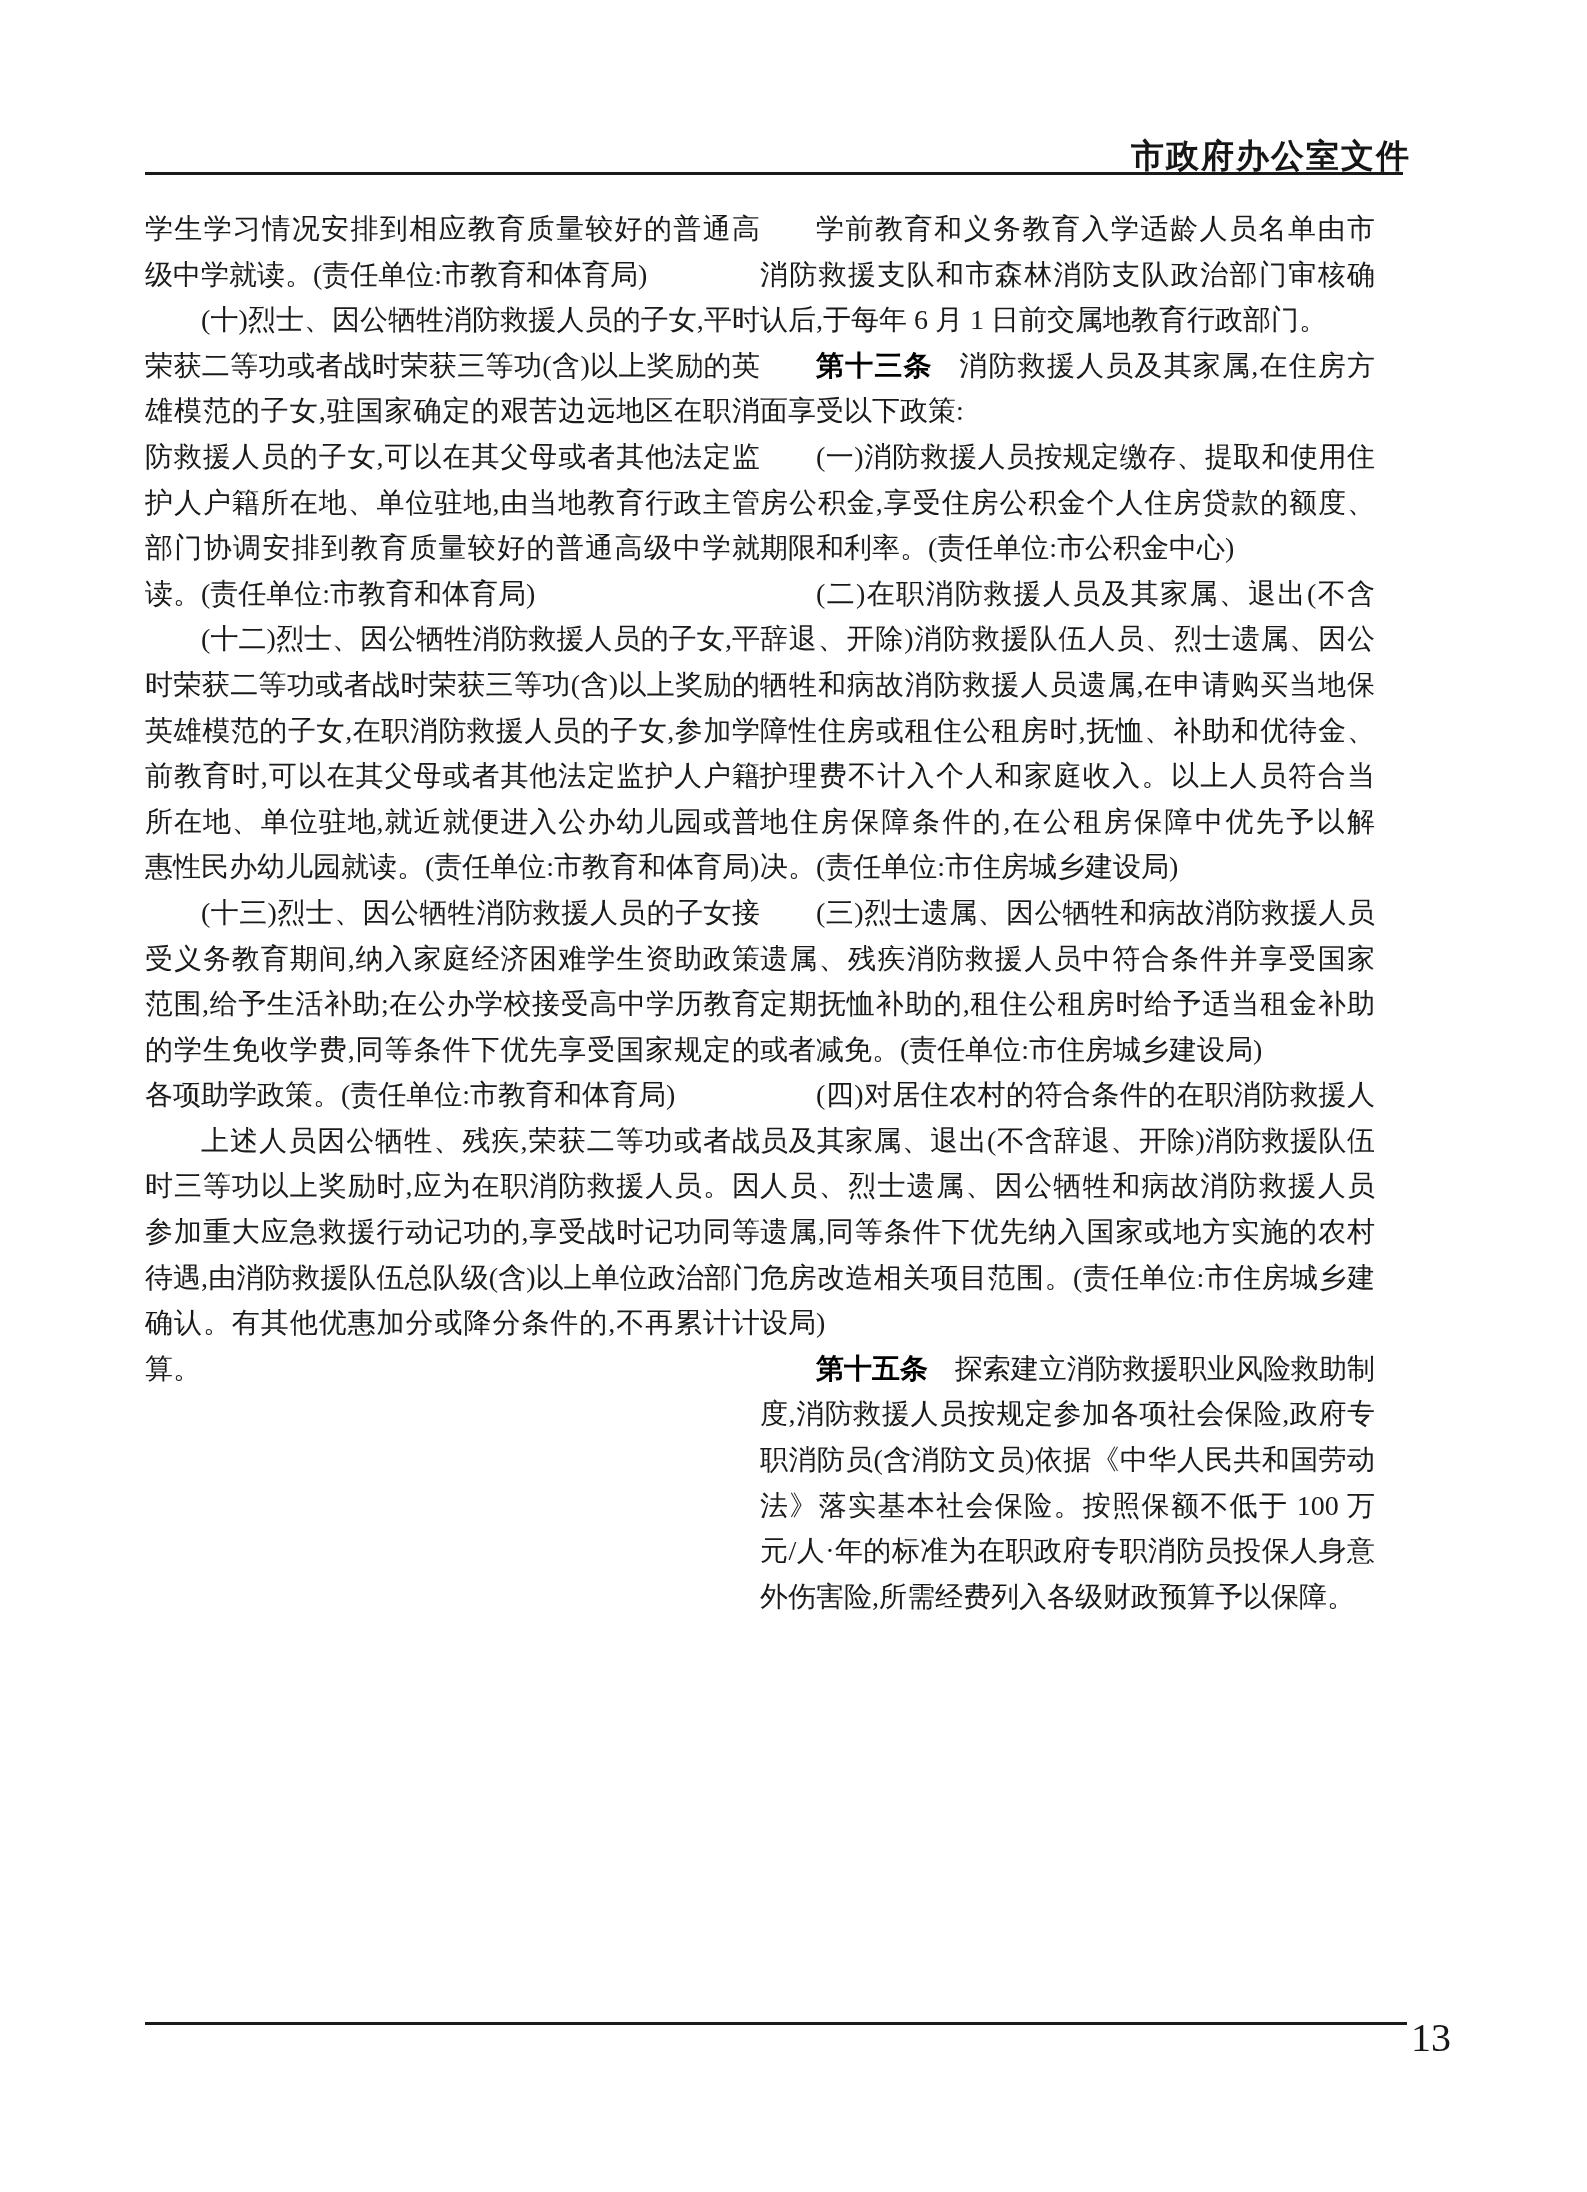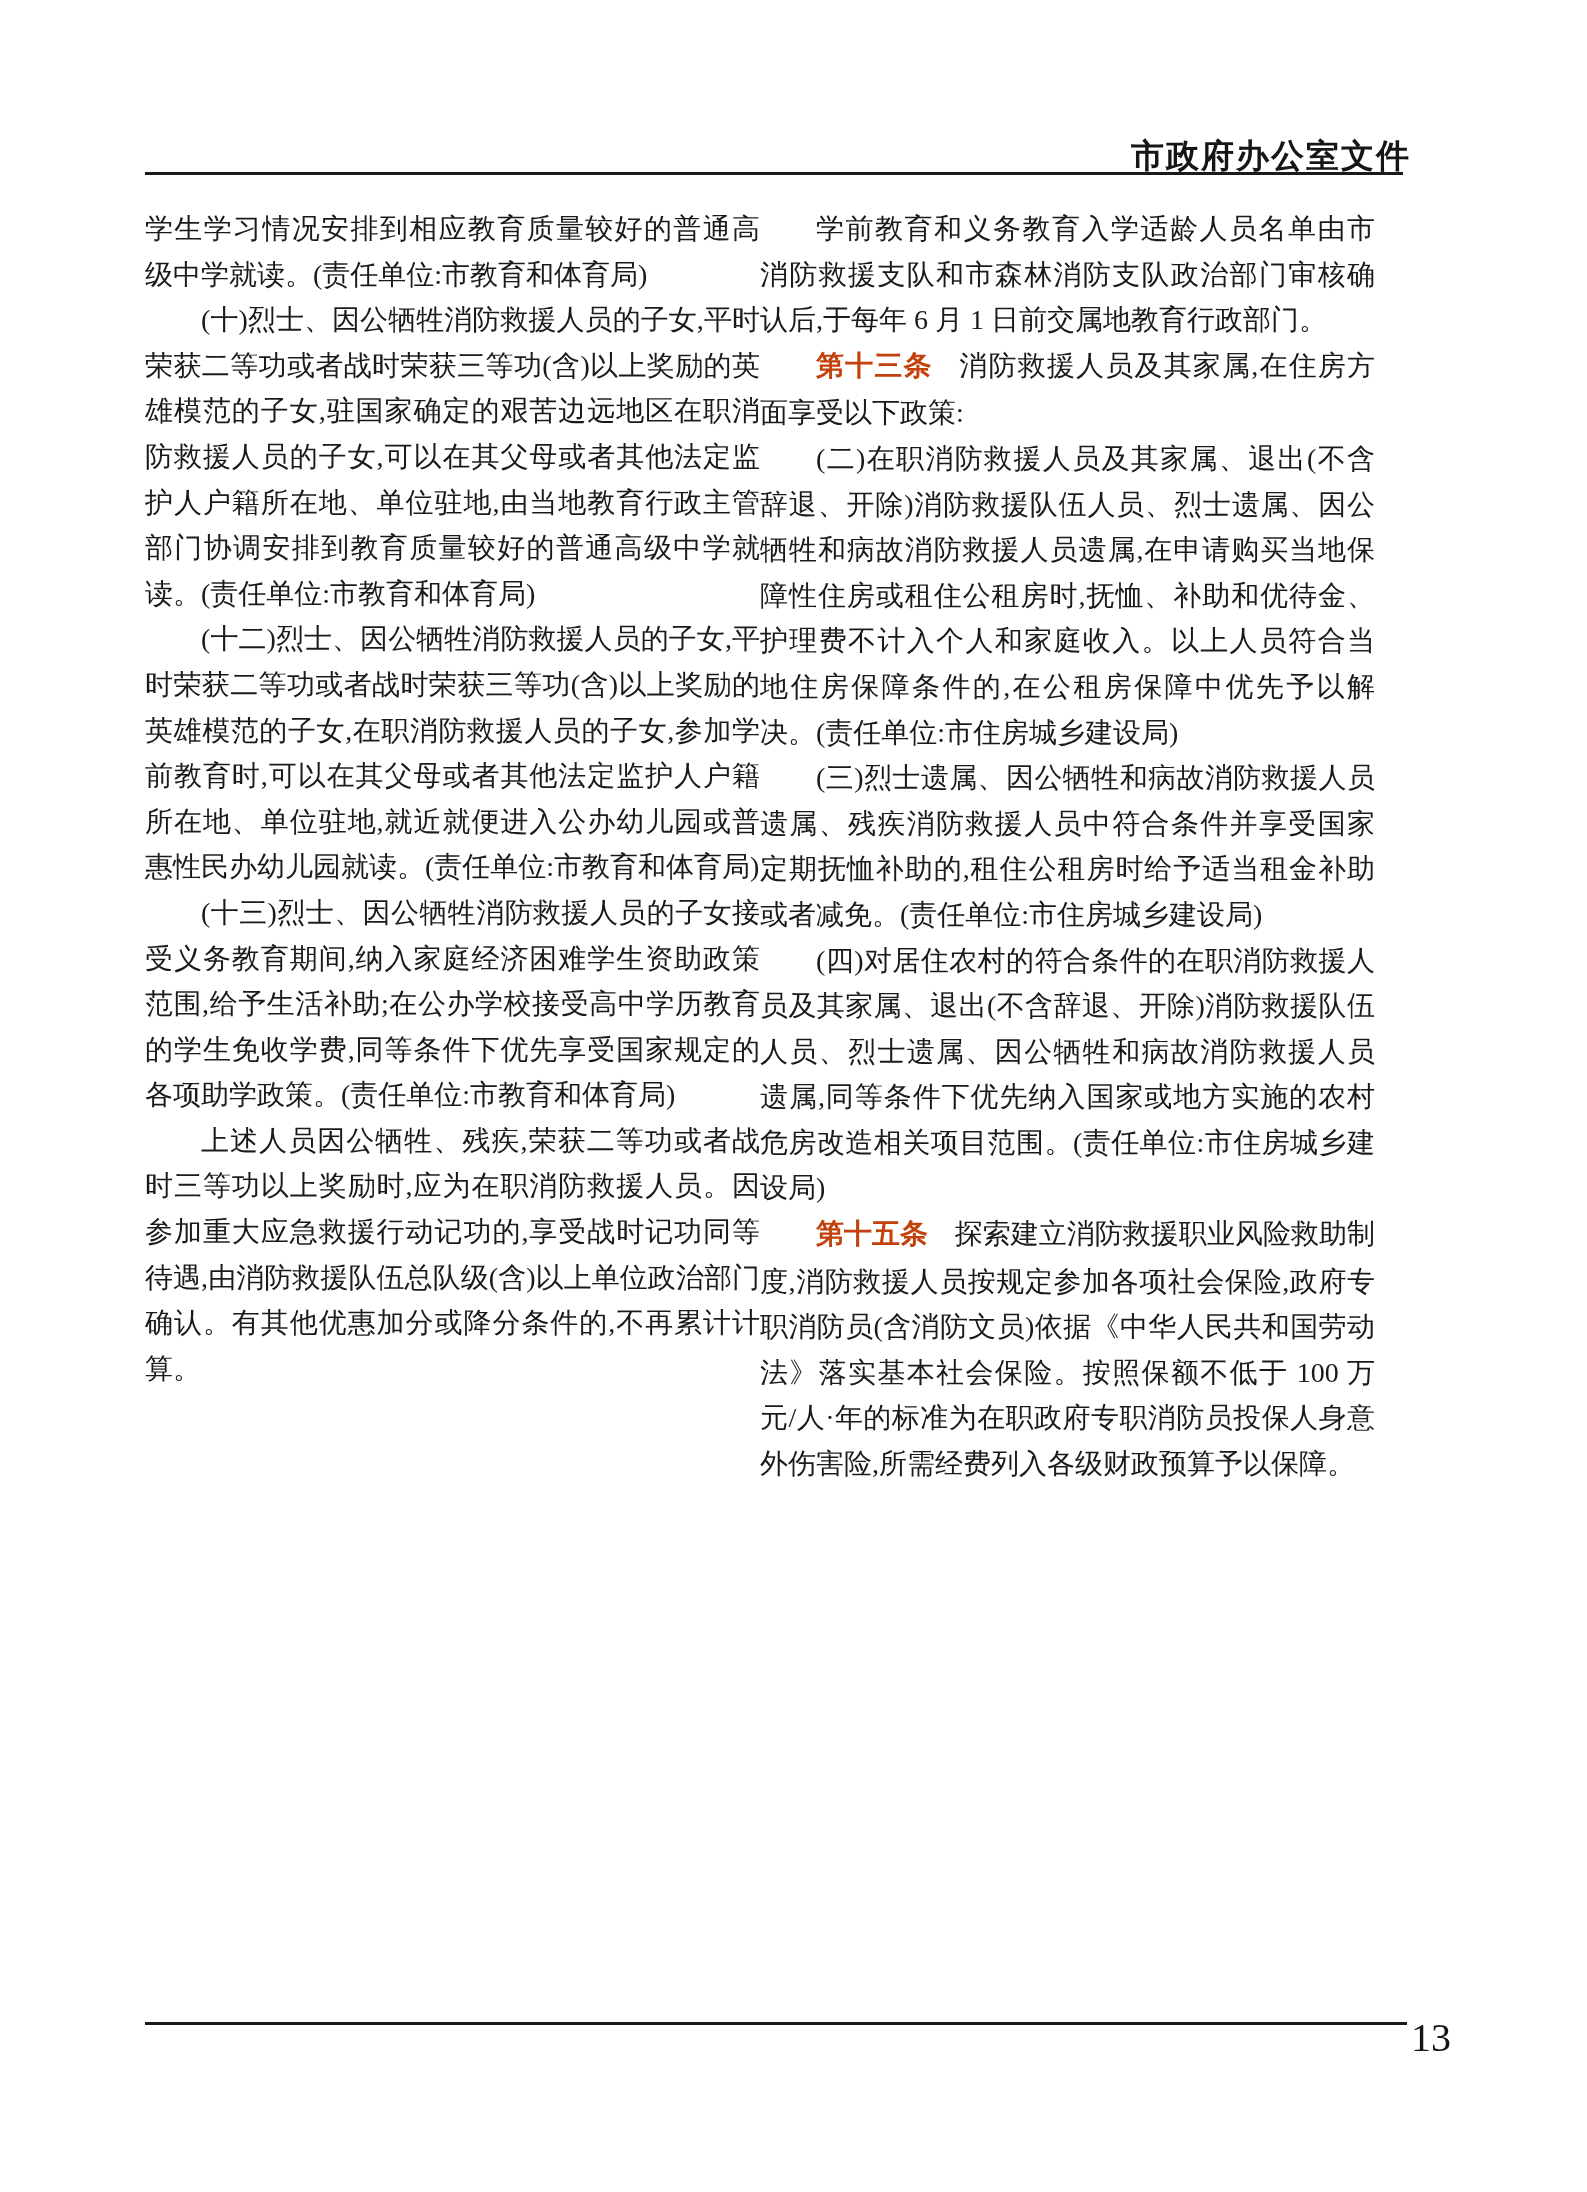--- a/index.html
+++ b/index.html
@@ -54,24 +54,24 @@
   }
   .para {
     margin: 0;
     padding: 0;
     text-indent: 2em;
   }
   .para.no-indent {
     text-indent: 0;
   }
   .article-head {
-    font-family: Liberation Mono, monospace;
+    font-family: Liberation Serif, serif;
     font-weight: bold;
     margin-right: 0.95em;
-    color: #c2410c;
+    color: #000000;
   }
   
   .footer-rule {
     position: absolute;
     top: 2022px;
     left: 145px;
     width: 1262px;
     height: 3px;
     background: #1b1b1b;
   }
@@ -98,20 +98,21 @@
     <section class="col">
         <p class="para no-indent"><span>学生学习情况安排到相应教育质量较好的普通高级中学就读。(责任单位:市教育和体育局)</span></p>
         <p class="para"><span>(十)烈士、因公牺牲消防救援人员的子女,平时荣获二等功或者战时荣获三等功(含)以上奖励的英雄模范的子女,驻国家确定的艰苦边远地区在职消防救援人员的子女,可以在其父母或者其他法定监护人户籍所在地、单位驻地,由当地教育行政主管部门协调安排到教育质量较好的普通高级中学就读。(责任单位:市教育和体育局)</span></p>
         <p class="para"><span>(十二)烈士、因公牺牲消防救援人员的子女,平时荣获二等功或者战时荣获三等功(含)以上奖励的英雄模范的子女,在职消防救援人员的子女,参加学前教育时,可以在其父母或者其他法定监护人户籍所在地、单位驻地,就近就便进入公办幼儿园或普惠性民办幼儿园就读。(责任单位:市教育和体育局)</span></p>
         <p class="para"><span>(十三)烈士、因公牺牲消防救援人员的子女接受义务教育期间,纳入家庭经济困难学生资助政策范围,给予生活补助;在公办学校接受高中学历教育的学生免收学费,同等条件下优先享受国家规定的各项助学政策。(责任单位:市教育和体育局)</span></p>
         <p class="para"><span>上述人员因公牺牲、残疾,荣获二等功或者战时三等功以上奖励时,应为在职消防救援人员。因参加重大应急救援行动记功的,享受战时记功同等待遇,由消防救援队伍总队级(含)以上单位政治部门确认。有其他优惠加分或降分条件的,不再累计计算。</span></p>
       </section>
     <section class="col">
         <p class="para"><span>学前教育和义务教育入学适龄人员名单由市消防救援支队和市森林消防支队政治部门审核确认后,于每年 6 月 1 日前交属地教育行政部门。</span></p>
         <p class="para"><b class="article-head">第十三条</b><span>消防救援人员及其家属,在住房方面享受以下政策:</span></p>
+        <p class="para"><span>(一)消防救援人员按规定缴存、提取和使用住房公积金,享受住房公积金个人住房贷款的额度、期限和利率。(责任单位:市公积金中心)</span></p>
         <p class="para"><span>(二)在职消防救援人员及其家属、退出(不含辞退、开除)消防救援队伍人员、烈士遗属、因公牺牲和病故消防救援人员遗属,在申请购买当地保障性住房或租住公租房时,抚恤、补助和优待金、护理费不计入个人和家庭收入。以上人员符合当地住房保障条件的,在公租房保障中优先予以解决。(责任单位:市住房城乡建设局)</span></p>
         <p class="para"><span>(三)烈士遗属、因公牺牲和病故消防救援人员遗属、残疾消防救援人员中符合条件并享受国家定期抚恤补助的,租住公租房时给予适当租金补助或者减免。(责任单位:市住房城乡建设局)</span></p>
         <p class="para"><span>(四)对居住农村的符合条件的在职消防救援人员及其家属、退出(不含辞退、开除)消防救援队伍人员、烈士遗属、因公牺牲和病故消防救援人员遗属,同等条件下优先纳入国家或地方实施的农村危房改造相关项目范围。(责任单位:市住房城乡建设局)</span></p>
         <p class="para"><b class="article-head">第十五条</b><span>探索建立消防救援职业风险救助制度,消防救援人员按规定参加各项社会保险,政府专职消防员(含消防文员)依据《中华人民共和国劳动法》落实基本社会保险。按照保额不低于 100 万元/人·年的标准为在职政府专职消防员投保人身意外伤害险,所需经费列入各级财政预算予以保障。</span></p>
       </section>
   </main>
 
   <footer>
     <div class="footer-rule"></div>
     <div class="page-number">13</div>

